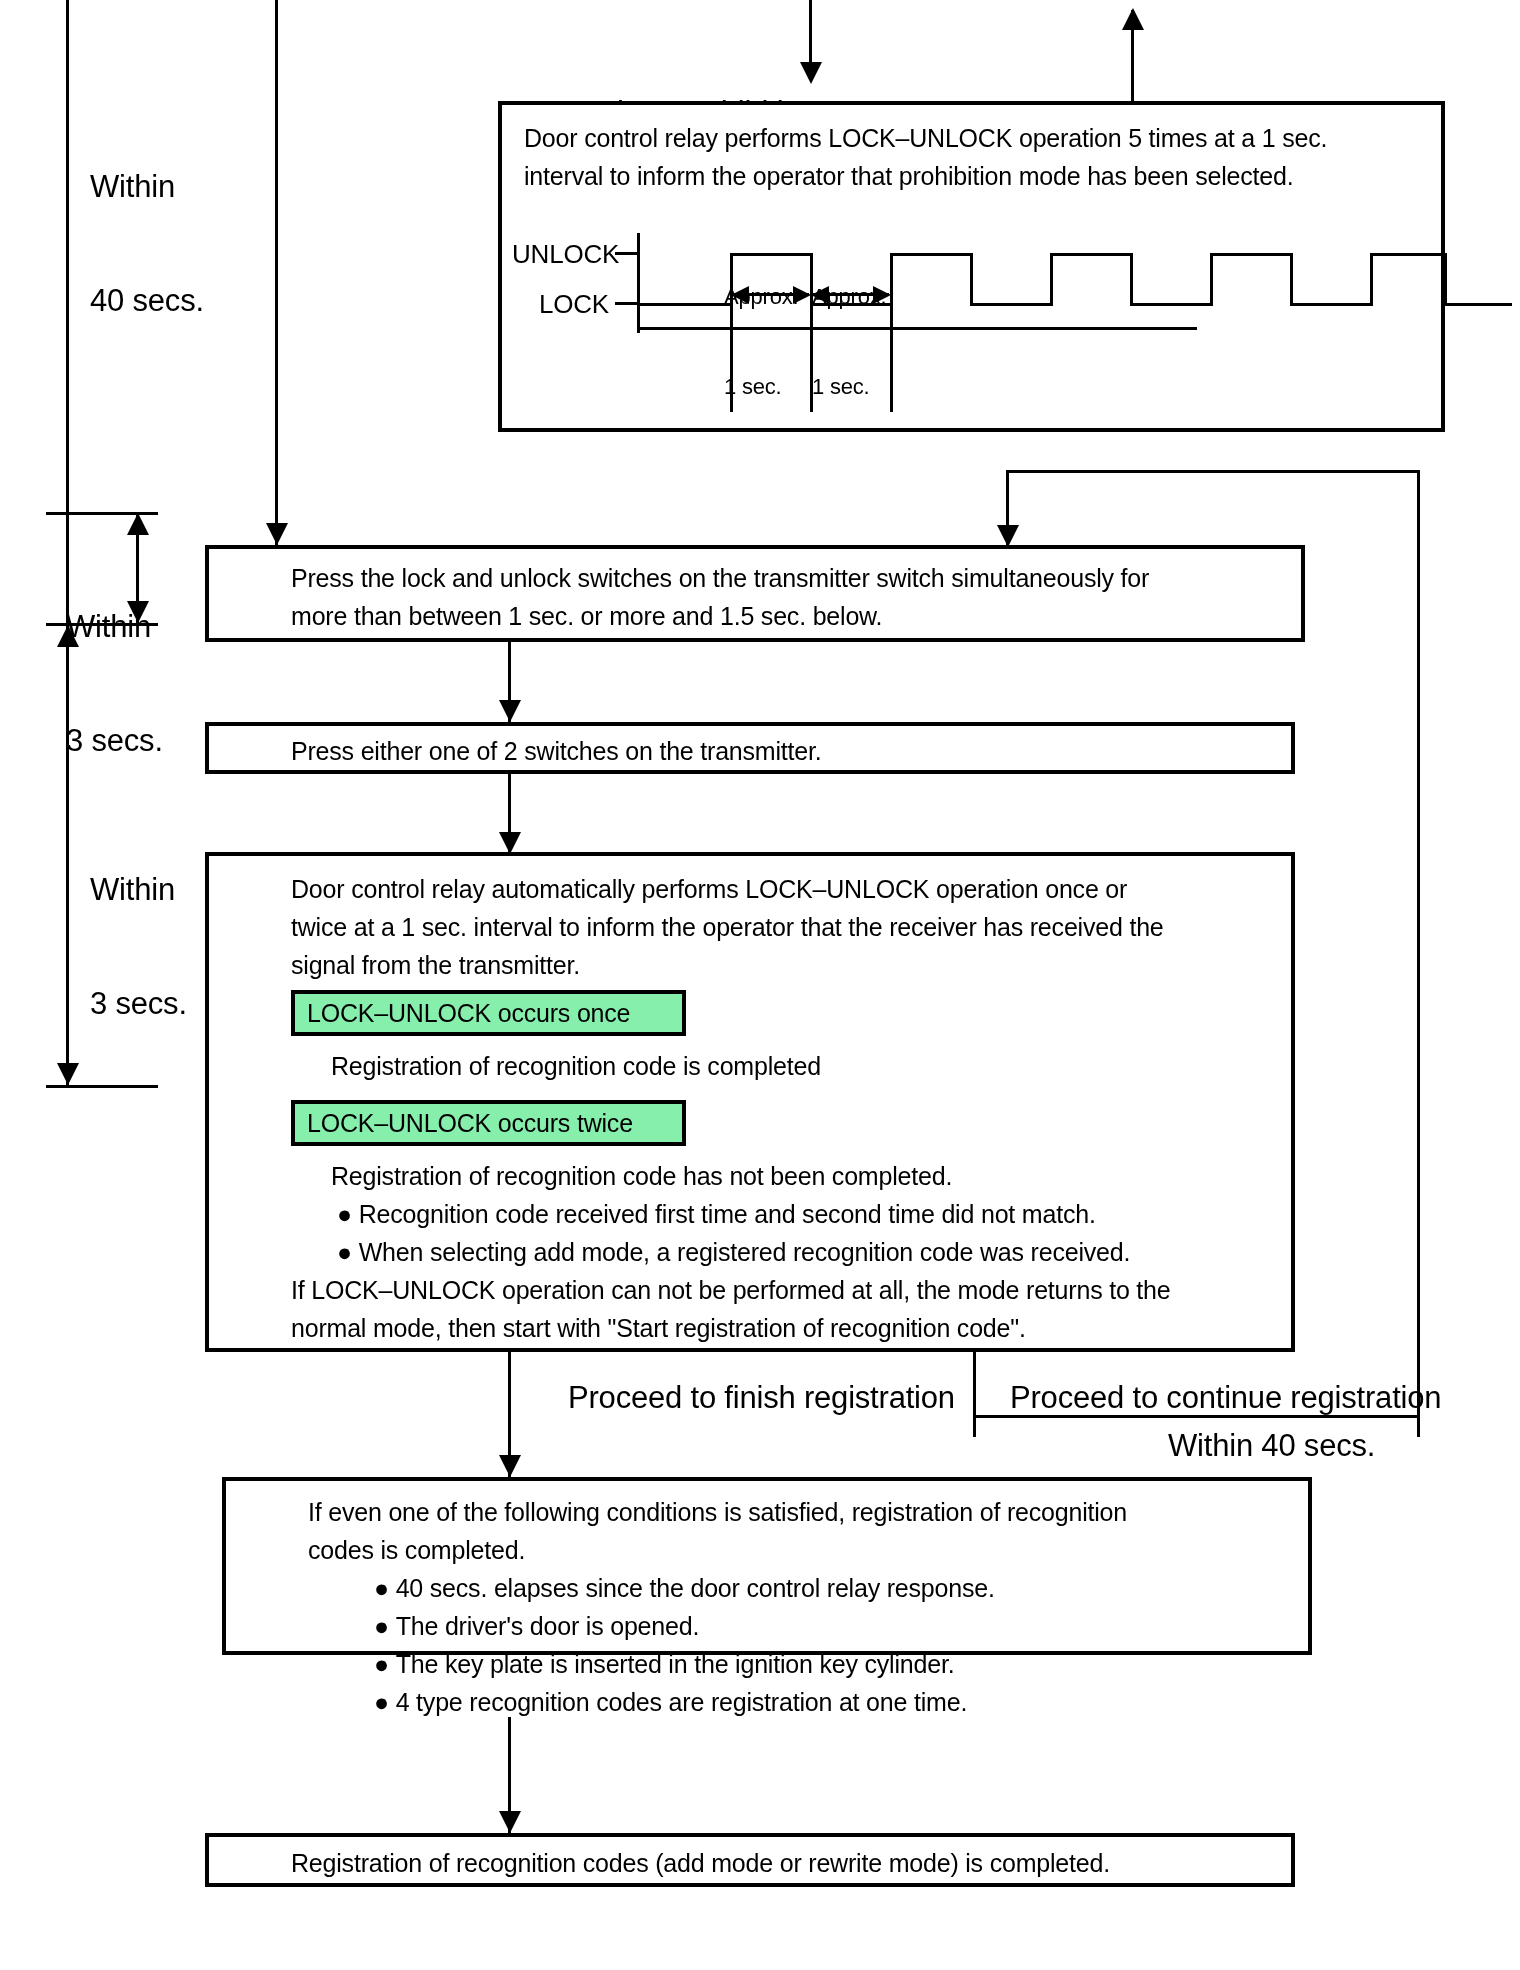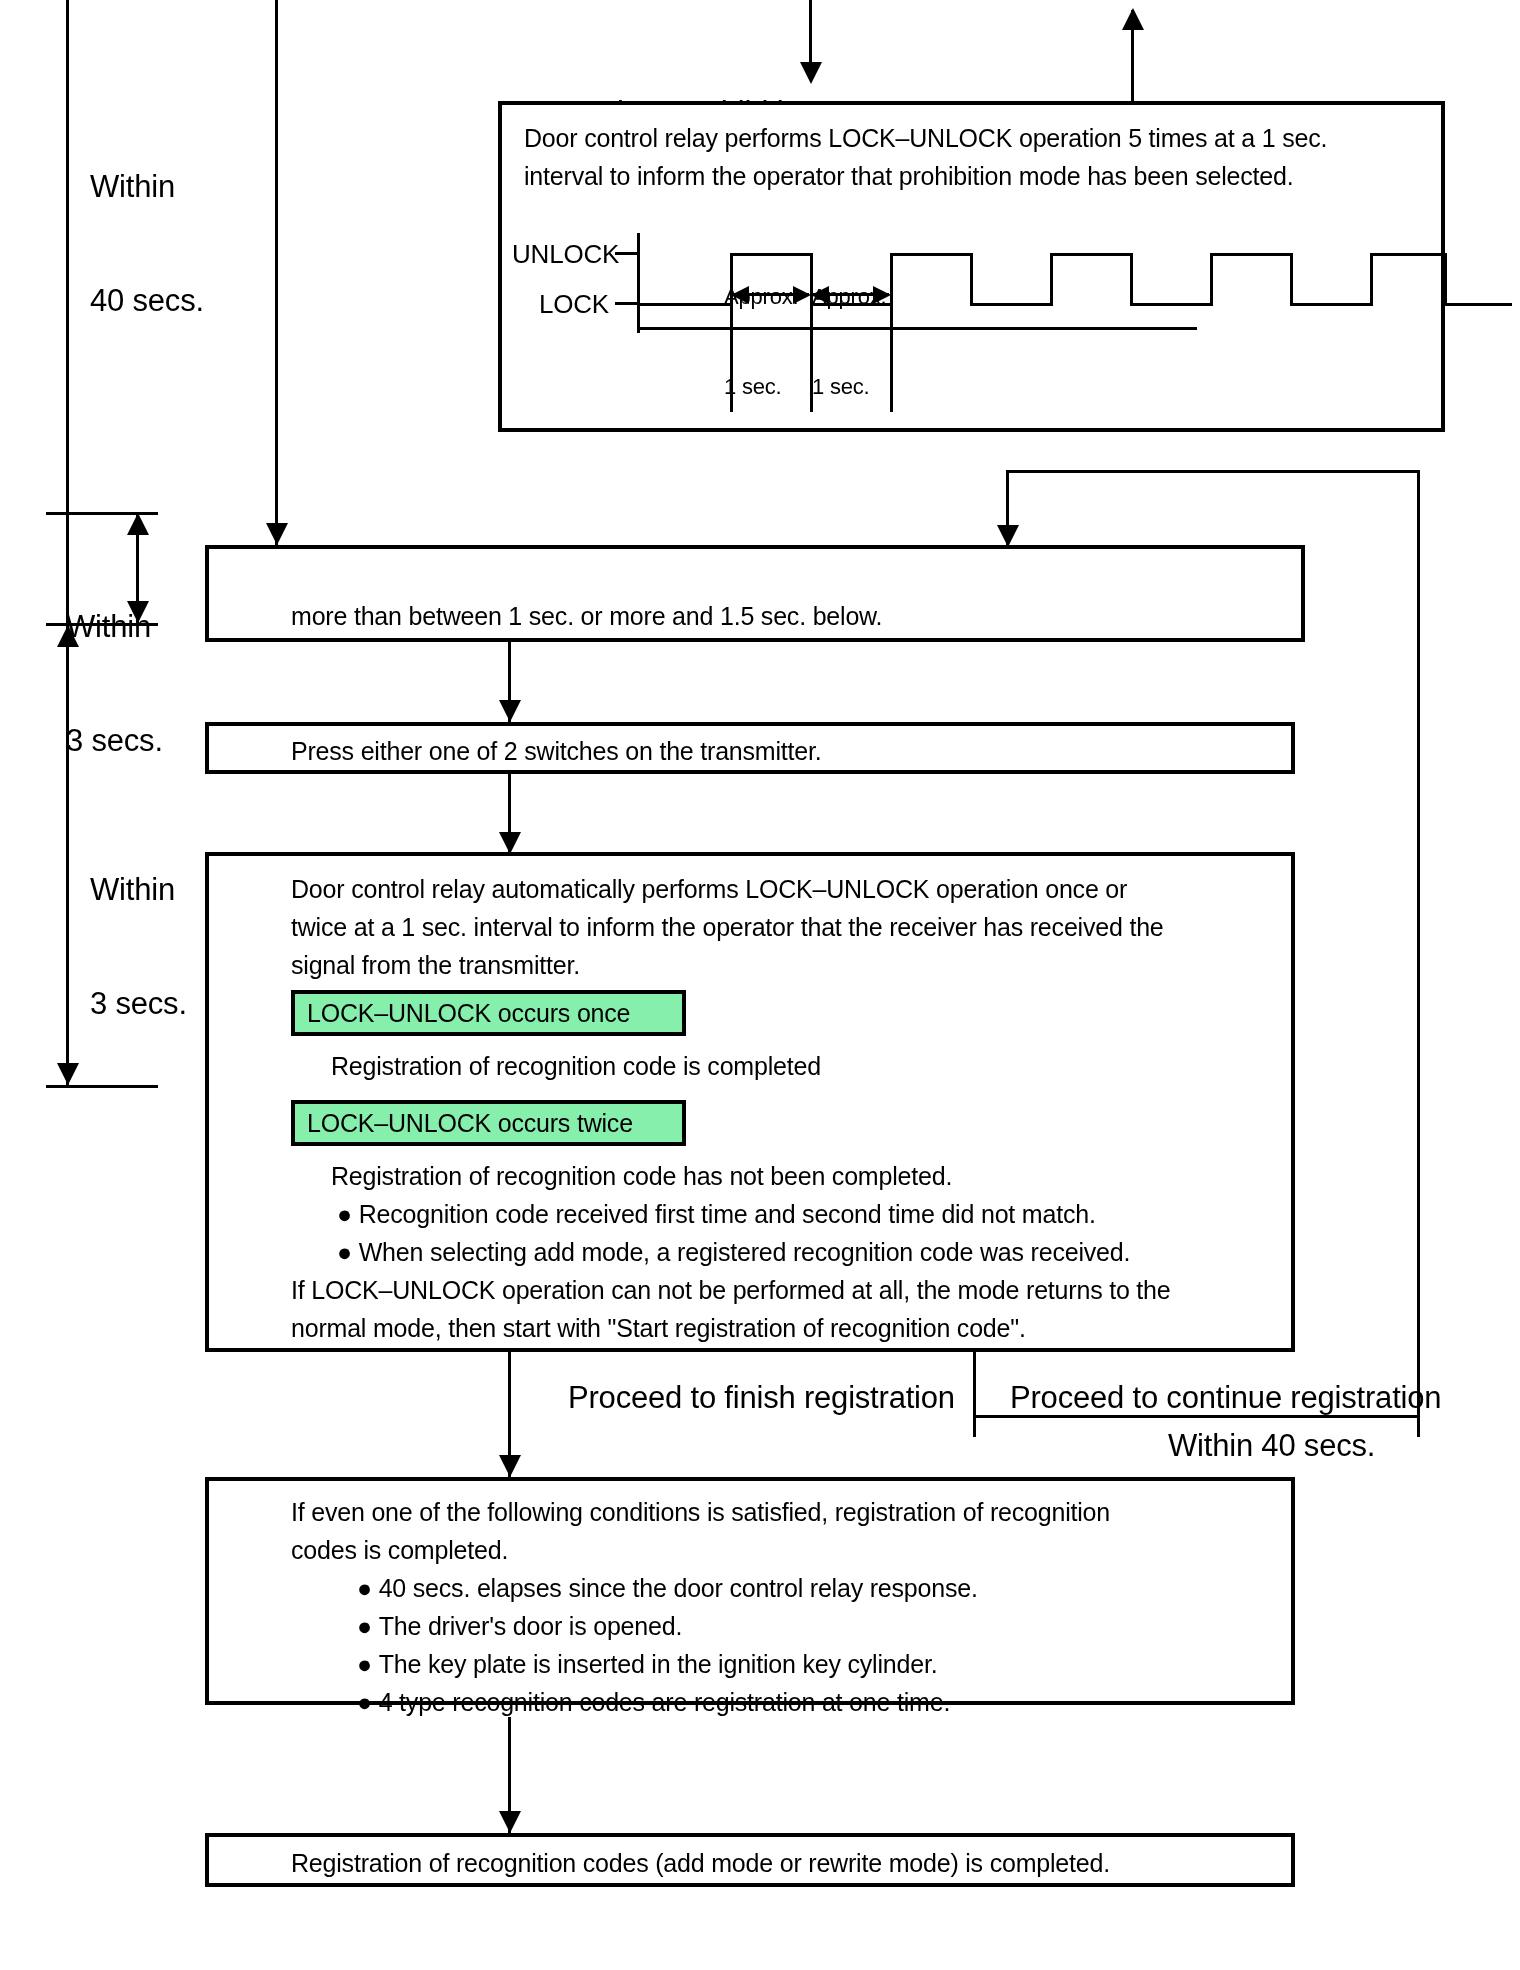--- a/index.html
+++ b/index.html
@@ -203,20 +203,21 @@
 
   <div class="vline" style="left:275px; top:0px; height:545px;"></div>
   <div class="arrow-down" style="left:266px; top:523px;"></div>
 
   <div class="vline" style="left:1417px; top:470px; height:930px;"></div>
   <div class="hline" style="left:1006px; top:470px; width:413px;"></div>
   <div class="vline" style="left:1006px; top:470px; height:77px;"></div>
   <div class="arrow-down" style="left:997px; top:525px;"></div>
 
   <div class="box" style="left:205px; top:545px; width:1100px; height:97px;">
+    <div class="bx-txt" style="position:absolute; left:82px; top:10px;">Press the lock and unlock switches on the transmitter switch simultaneously for</div>
     <div class="bx-txt" style="position:absolute; left:82px; top:48px;">more than between 1 sec. or more and 1.5 sec. below.</div>
   </div>
 
   <div class="vline" style="left:508px; top:642px; height:80px;"></div>
   <div class="arrow-down" style="left:499px; top:700px;"></div>
 
   <div class="box" style="left:205px; top:722px; width:1090px; height:52px;">
     <div class="bx-txt" style="position:absolute; left:82px; top:6px;">Press either one of 2 switches on the transmitter.</div>
   </div>
 
@@ -253,21 +254,21 @@
   <div class="vline" style="left:1417px; top:1352px; height:85px;"></div>
   <div class="hline" style="left:973px; top:1415px; width:447px;"></div>
 
   <div class="txt" style="left:527px; top:1379px;margin-left:41px;">Proceed to finish registration</div>
   <div class="txt" style="left:1010px; top:1379px;">Proceed to continue registration</div>
   <div class="txt" style="left:1168px; top:1427px;">Within 40 secs.</div>
 
   <div class="vline" style="left:508px; top:1352px; height:125px;"></div>
   <div class="arrow-down" style="left:499px; top:1455px;"></div>
 
-  <div class="box" style="left:205px; top:1477px; width:1090px; height:228px;">
+  <div class="box" style="left:222px; top:1477px; width:1090px; height:178px;">
     <div class="bx-txt" style="position:absolute; left:82px; top:12px;">If even one of the following conditions is satisfied, registration of recognition</div>
     <div class="bx-txt" style="position:absolute; left:82px; top:50px;">codes is completed.</div>
 
     <div class="bx-txt" style="position:absolute; left:148px; top:88px;">
       <span class="bullet">●&nbsp;</span><span>40 secs. elapses since the door control relay response.</span>
     </div>
     <div class="bx-txt" style="position:absolute; left:148px; top:126px;">
       <span class="bullet">●&nbsp;</span><span>The driver's door is opened.</span>
     </div>
     <div class="bx-txt" style="position:absolute; left:148px; top:164px;">

